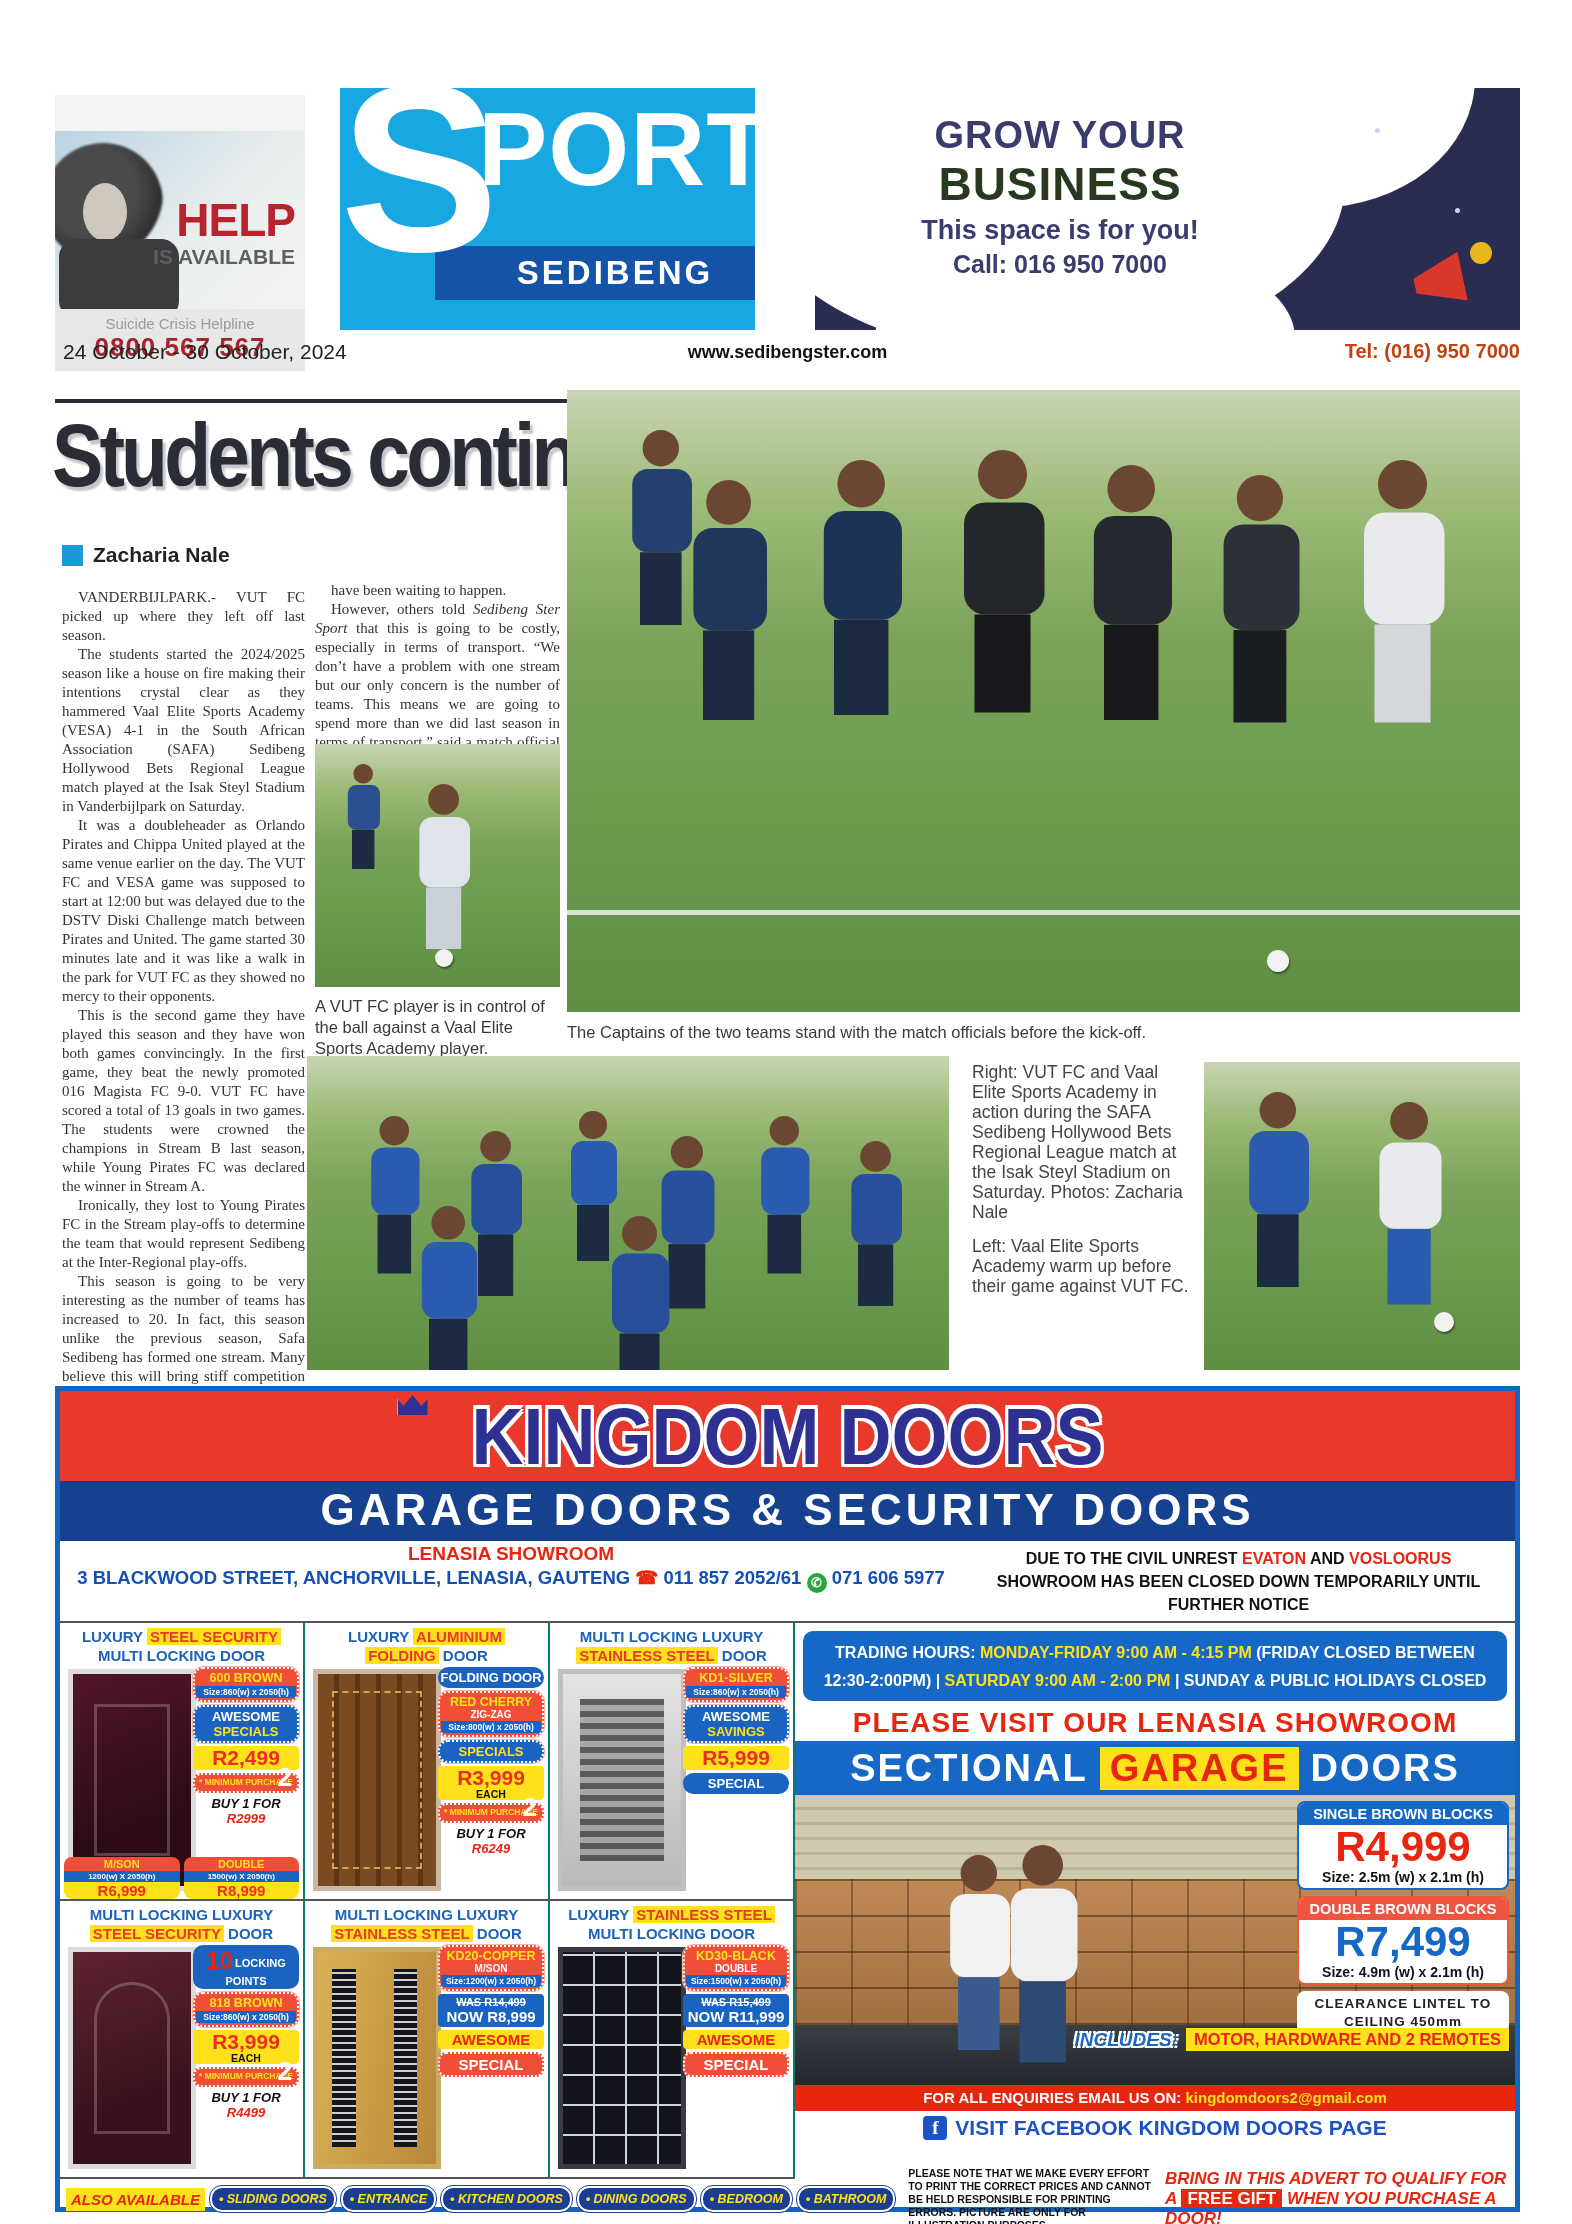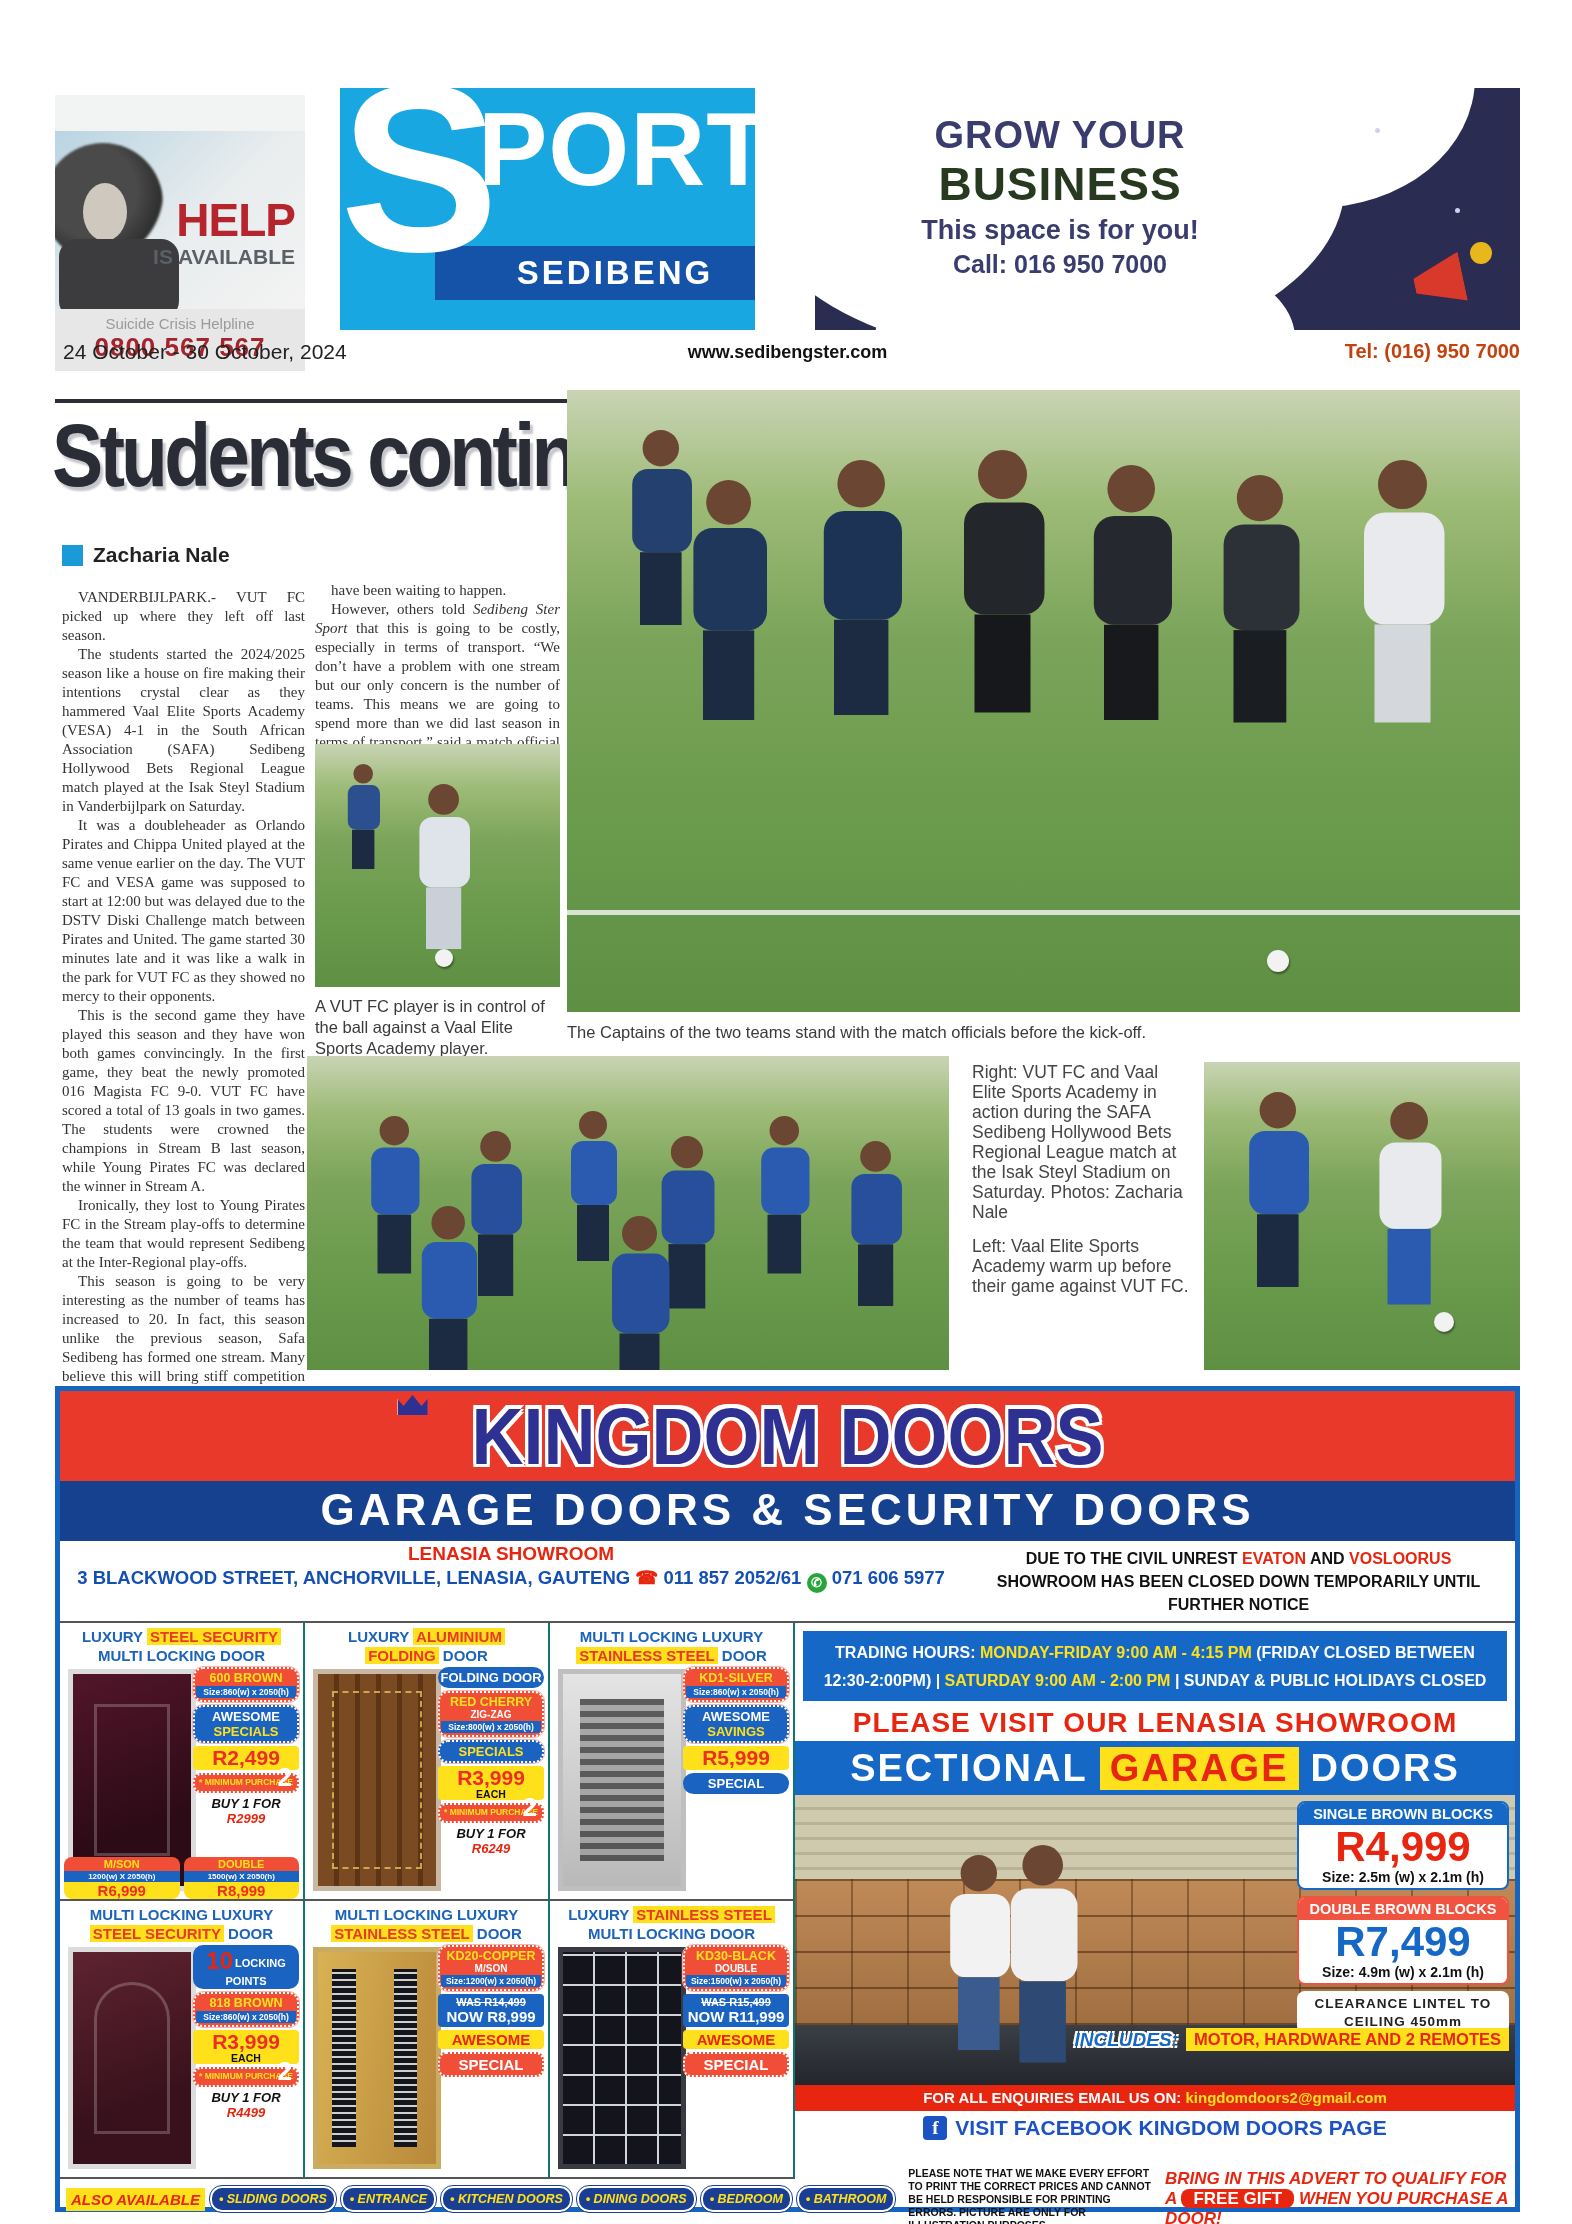--- a/index.html
+++ b/index.html
@@ -143,21 +143,21 @@
   .sp-yellow { background:#ffe11b; color:#e8250f; font-weight:900; font-size:15px; text-align:center; border-radius:4px; padding:1px 0; }
   .sp-red { background:#f04e37; color:#fff; font-weight:900; font-size:15px; text-align:center; border-radius:8px; padding:2px 0;
             border:2px dotted #fff; }
   .extras { position:absolute; left:0; right:0; bottom:0; display:flex; gap:4px; }
   .extra { flex:1; border-radius:8px; overflow:hidden; text-align:center; }
   .x-name { background:#f04e37; color:#ffe11b; font-weight:900; font-size:11px; padding:1px 0; }
   .x-size { background:#1a63c0; color:#fff; font-size:8px; font-weight:800; padding:1px 0; }
   .x-price { background:#ffe11b; color:#ee2d24; font-weight:900; font-size:15px; }
 
   .k-right { flex:1; position:relative; }
-  .trading { margin:8px 8px 2px; height:70px; background:#1668c7; border-radius:0; color:#fff; font-weight:900;
+  .trading { margin:8px 8px 2px; height:70px; background:#1668c7; border-radius:10px; color:#fff; font-weight:900;
              font-size:16px; text-align:center; padding:8px 10px 0; line-height:1.75; }
   .yel { color:#ffe11b; }
   .visit { height:38px; color:#e8250f; font-weight:900; font-size:28px; text-align:center; line-height:40px; letter-spacing:1px; }
   .sectional { height:54px; background:#1668c7; display:flex; align-items:center; justify-content:center; gap:12px;
                font-size:38px; font-weight:900; color:#fff; letter-spacing:2px; }
   .sec-hl { background:#ffe11b; color:#e8250f; padding:0 10px; }
   .garage { position:relative; height:290px; overflow:hidden; }
   .g-siding { position:absolute; left:0; right:0; top:0; height:84px;
               background:repeating-linear-gradient(180deg,#cfc9ad 0 12px,#b9b298 12px 15px); }
   .g-door { position:absolute; left:0; right:0; top:84px; height:146px; background:#b5804f;
@@ -183,21 +183,21 @@
             font-weight:900; font-size:21px; }
   .fb-icon { width:24px; height:24px; background:#1b52c4; color:#fff; border-radius:4px; text-align:center;
              font-family:"Liberation Serif", serif; font-weight:900; font-size:19px; line-height:24px; }
 
   .k-bottom { height:44px; display:flex; align-items:center; gap:5px; padding:0 6px; }
   .also { background:#ffe11b; color:#e8250f; font-weight:900; font-style:italic; font-size:15px; padding:3px 5px; white-space:nowrap; }
   .cat-pill { background:#1a3e94; color:#ffe11b; font-weight:900; font-style:italic; font-size:12.5px; border-radius:12px;
               padding:4px 7px; white-space:nowrap; border:2px solid #fff; outline:1px solid #1a3e94; }
   .fine { width:300px; font-size:10.5px; line-height:13px; font-weight:800; color:#111; margin-left:8px; }
   .promo { width:420px; color:#e8250f; font-weight:900; font-style:italic; font-size:17px; line-height:20px; margin-left:6px; }
-  .free-gift { background:#e8250f; color:#fff; padding:0 12px; font-style:normal;border-radius:8px; }
+  .free-gift { background:#e8250f; color:#fff; padding:0 6px; font-style:normal; }
 </style>
 </head>
 <body>
 
 <div class="page">
 
   <div class="help-ad">
     <div class="help-top">
       <div class="hair"></div>
       <div class="face"></div>

